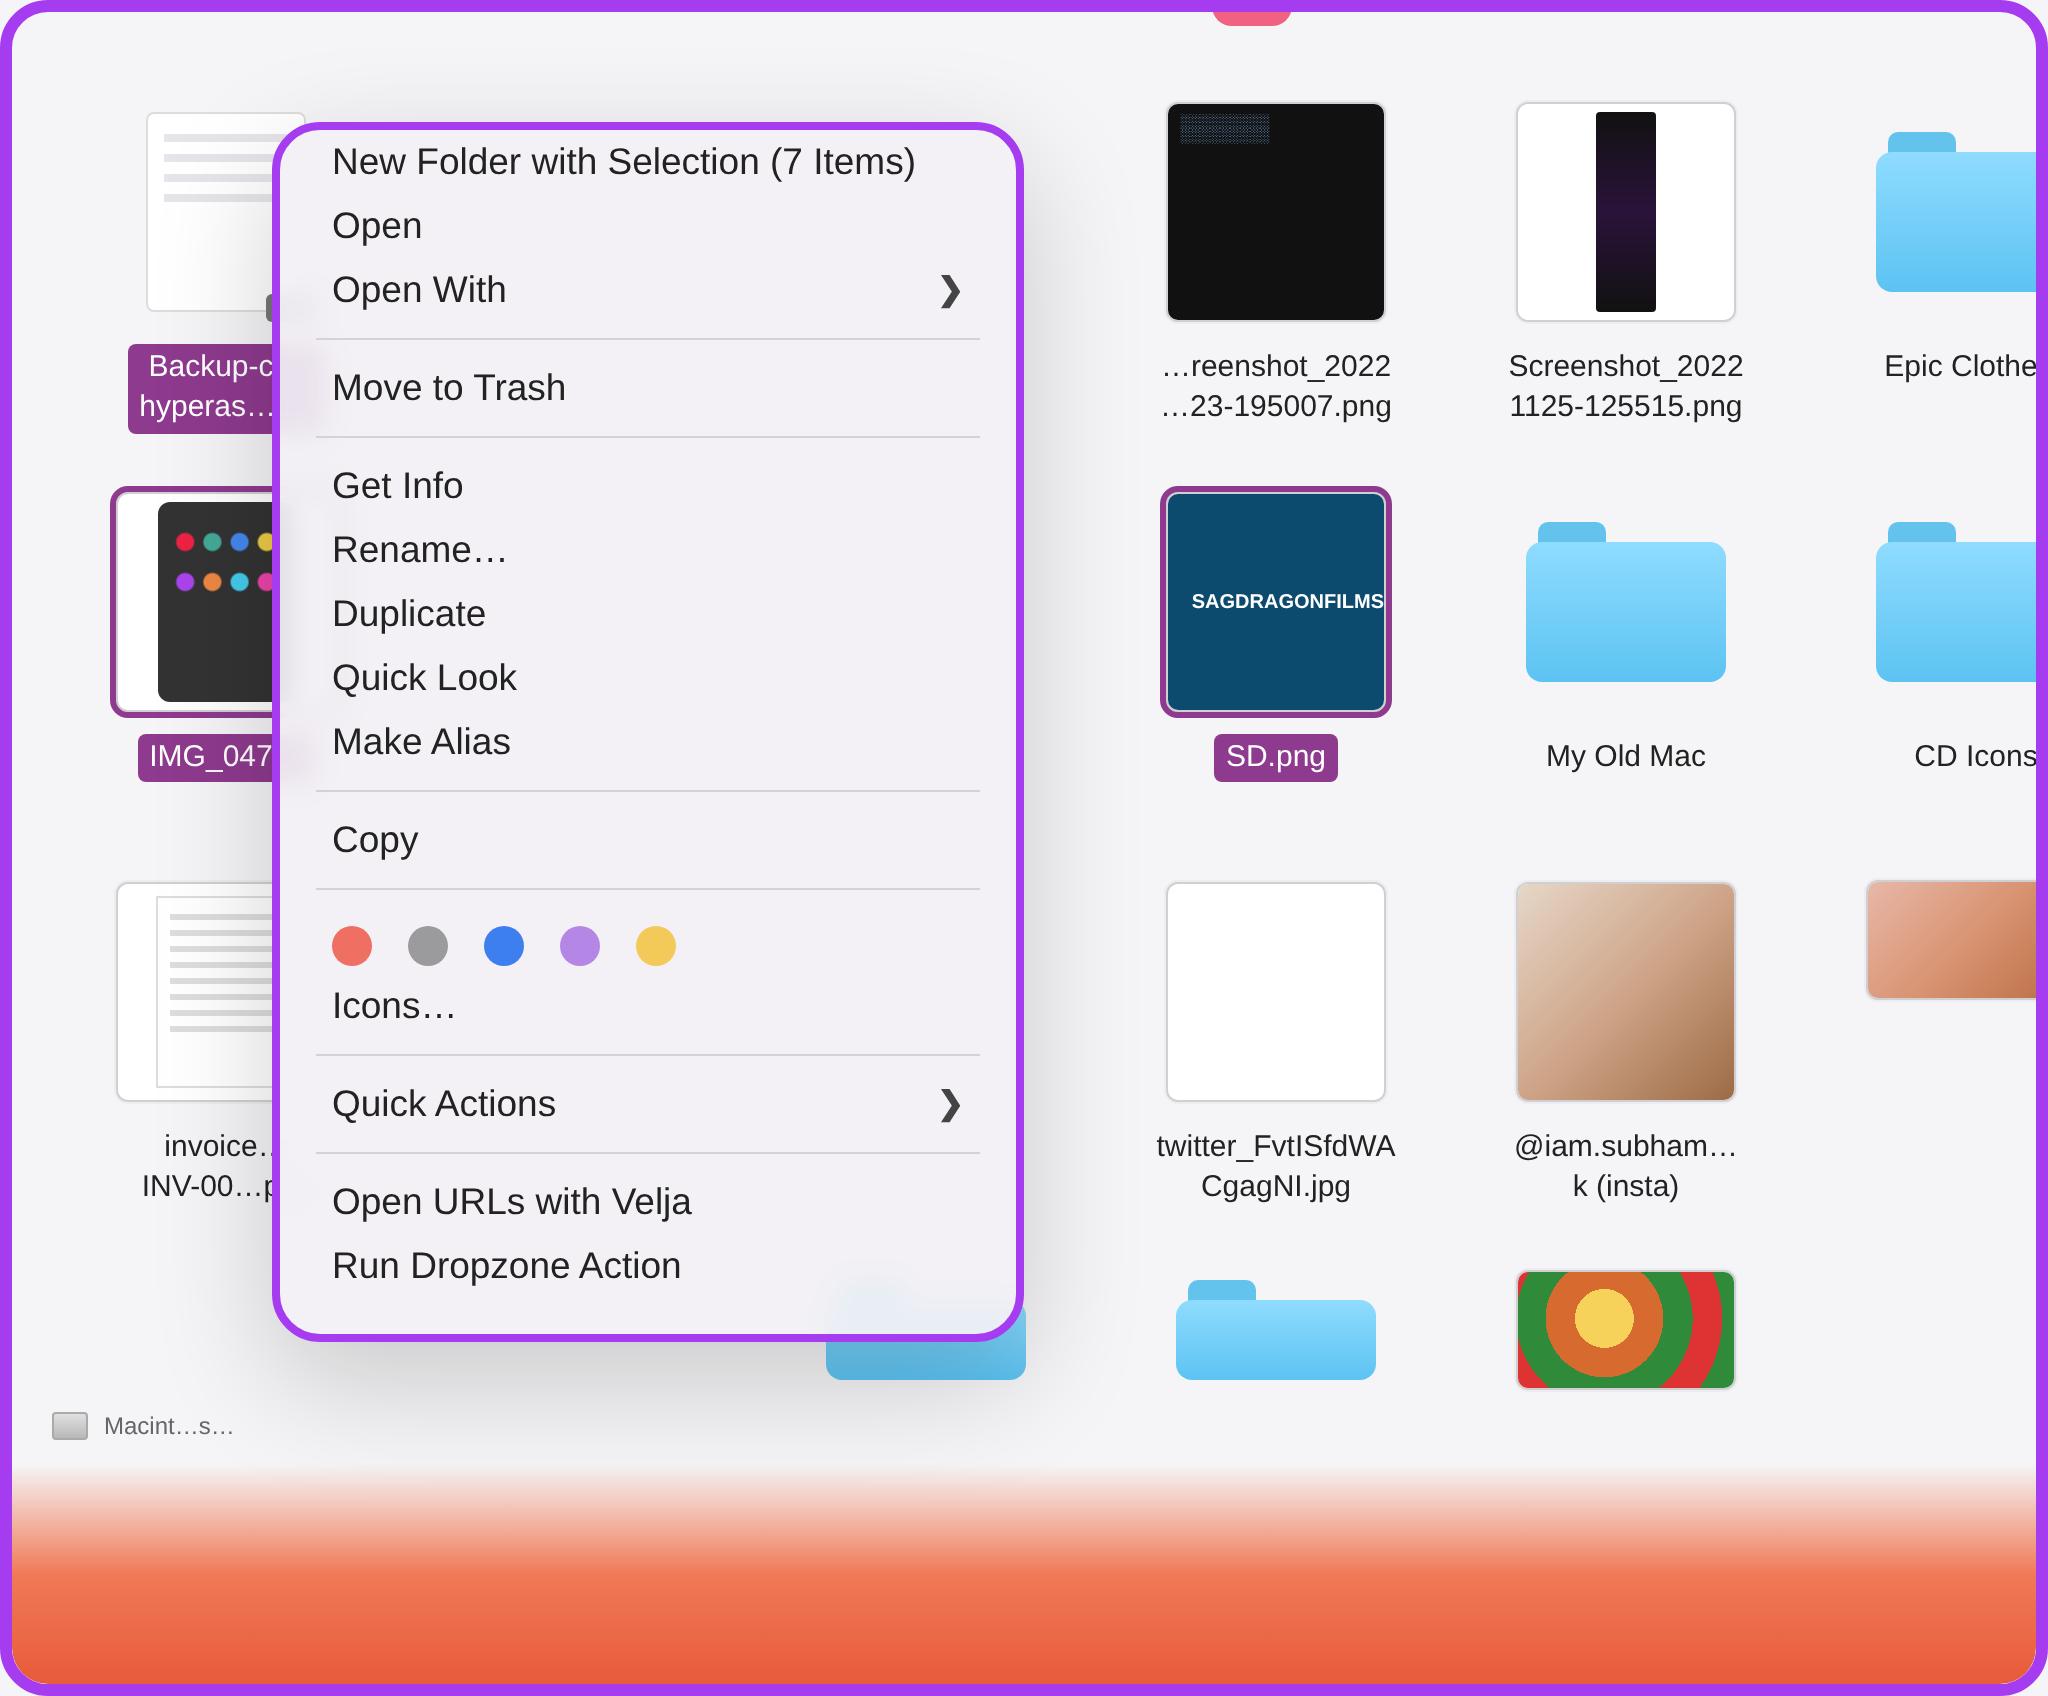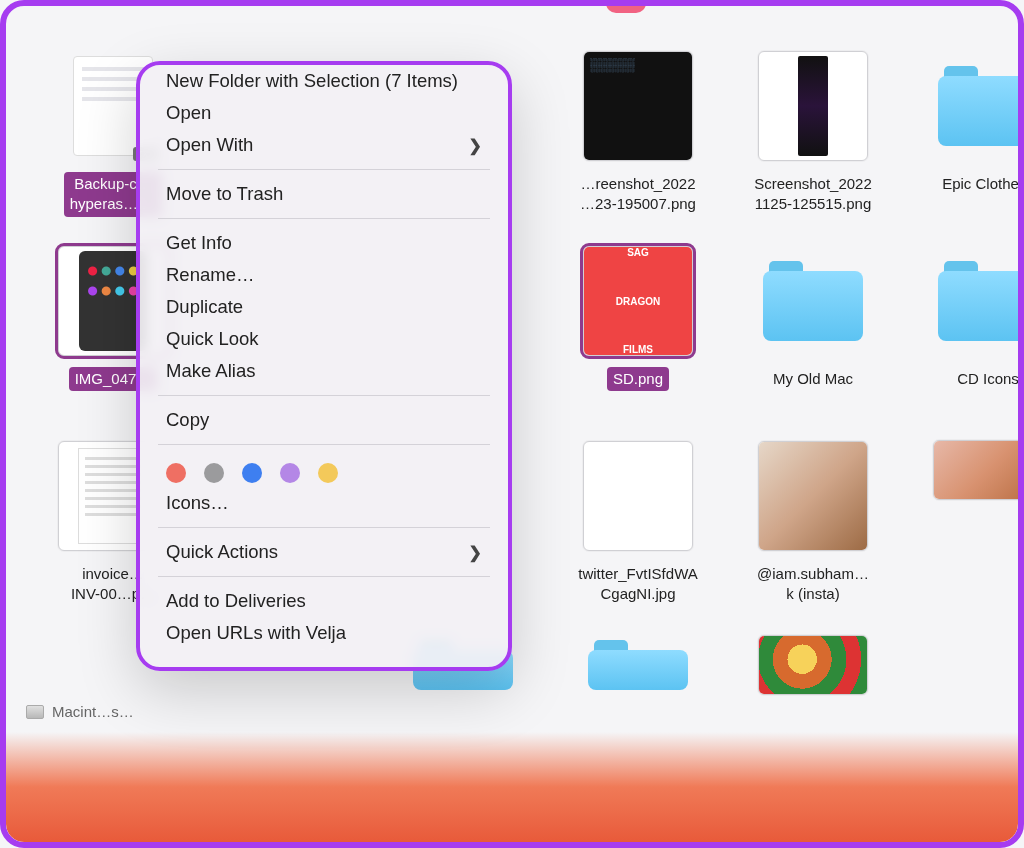--- a/index.html
+++ b/index.html
@@ -51,33 +51,33 @@
   .folder .tab { position:absolute; top:0; left:6px; width:34px; height:14px; background:#64c3ec; border-radius:5px 5px 0 0; }
   .folder .body { position:absolute; top:10px; left:0; right:0; bottom:0; background:linear-gradient(#8fdcff,#5cc3f2); border-radius:8px; }
 
   
   .frame { width:110px; height:110px; border:1px solid #d0d0d4; border-radius:6px; background:#fff; display:flex; align-items:center; justify-content:center; overflow:hidden; box-shadow:0 0 0 1px rgba(0,0,0,.03);}
   .frame.sel-border { outline:3px solid #8e3a8e; }
   .txtsheet { width:80px; height:100px; background:#fff; border:1px solid #ddd; border-radius:4px; position:relative; }
   .txtsheet::before{content:"";position:absolute;left:8px;top:10px;right:8px;height:4px;background:#e5e5ea;box-shadow:0 10px 0 #e5e5ea,0 20px 0 #e5e5ea,0 30px 0 #e5e5ea;}
   .txtbadge{position:absolute;right:-6px;bottom:-6px;background:#777;color:#fff;font-size:9px;font-weight:600;padding:2px 4px;border-radius:3px;}
   .tallimg{width:30px;height:100px;background:linear-gradient(#111,#2a133a,#111);border-radius:2px;}
-  .blacksd{background:#ef4444;color:#fff;font-size:10px;font-weight:700;width:100%;height:100%;display:flex;flex-direction:column;align-items:center;justify-content:space-between;line-height:1.1;}
+  .blacksd{background:#0c4a6e;color:#fff;font-size:10px;font-weight:700;width:100%;height:100%;display:flex;flex-direction:row;align-items:center;justify-content:flex-end;line-height:1.1;}
   .photo-a{background:linear-gradient(135deg,#e7b8a8,#d89270,#b66a3e);width:100%;height:100%;}
   .photo-b{background:linear-gradient(135deg,#e6d7c8,#cfa589,#9d6b45);width:100%;height:100%;}
   .memeimg{background:#f7f7f7;display:flex;flex-direction:column;font-size:6px;text-align:center;color:#333;}
   .memeimg .bar{height:14px;background:#fff;border-bottom:1px solid #ddd;}
   .memeimg .pic{flex:1;background:linear-gradient(120deg,#d8bfa9,#c19172);}
   .salad{background:radial-gradient(circle at 40% 40%,#f7d25a 0 20%,#d76a2e 20% 40%,#2f8a3a 40% 60%,#d33 60% 80%,#2f8a3a 80%);width:100%;height:100%;}
   .homescreen{background:#333;background-image:radial-gradient(circle at 20% 20%,#e24 4px,transparent 5px),radial-gradient(circle at 40% 20%,#4a9 4px,transparent 5px),radial-gradient(circle at 60% 20%,#48e 4px,transparent 5px),radial-gradient(circle at 80% 20%,#ec4 4px,transparent 5px),radial-gradient(circle at 20% 40%,#a4e 4px,transparent 5px),radial-gradient(circle at 40% 40%,#e84 4px,transparent 5px),radial-gradient(circle at 60% 40%,#4ce 4px,transparent 5px),radial-gradient(circle at 80% 40%,#e4a 4px,transparent 5px);width:68px;height:100px;border-radius:6px;}
   .invoicepage{width:70px;height:96px;background:#fff;border:1px solid #ddd;position:relative;}
   .invoicepage::before{content:"";position:absolute;left:6px;top:8px;right:6px;height:3px;background:#ddd;box-shadow:0 8px 0 #ddd,0 16px 0 #ddd,0 24px 0 #ddd,0 32px 0 #ddd,0 40px 0 #ddd,0 48px 0 #ddd,0 56px 0 #ddd;}
 
   
-  .diskbar { position:absolute; left:20px; bottom:122px; display:flex; align-items:center; font-size:15px; color:#666; }
+  .diskbar { position:absolute; left:20px; bottom:122px; display:flex; align-items:center; font-size:12px; color:#666; }
   .diskicon{width:18px;height:14px;background:linear-gradient(#e0e0e0,#b8b8b8);border:1px solid #aaa;border-radius:2px;margin-right:8px;}
 
   
   .glow { position:absolute; left:0; right:0; bottom:0; height:110px;
     background:linear-gradient(to top,#e85a3a 0%,#f07a57 50%, rgba(240,122,87,0) 100%);
     border-radius:0 0 18px 18px;
   }
 
   
   .menu {
@@ -309,18 +309,18 @@
   <div class="mi">
       <span>Icons…</span>
     </div>
   <div class="sep"></div>
   <div class="mi">
       <span>Quick Actions</span>
       <span class="chev">❯</span>
     </div>
   <div class="sep"></div>
   <div class="mi">
-      <span>Add to Deliveries</span>
-    </div>
-  <div class="mi">
       <span>Open URLs with Velja</span>
     </div>
+  <div class="mi">
+      <span>Run Dropzone Action</span>
+    </div>
 </div>
 
 </body></html>

